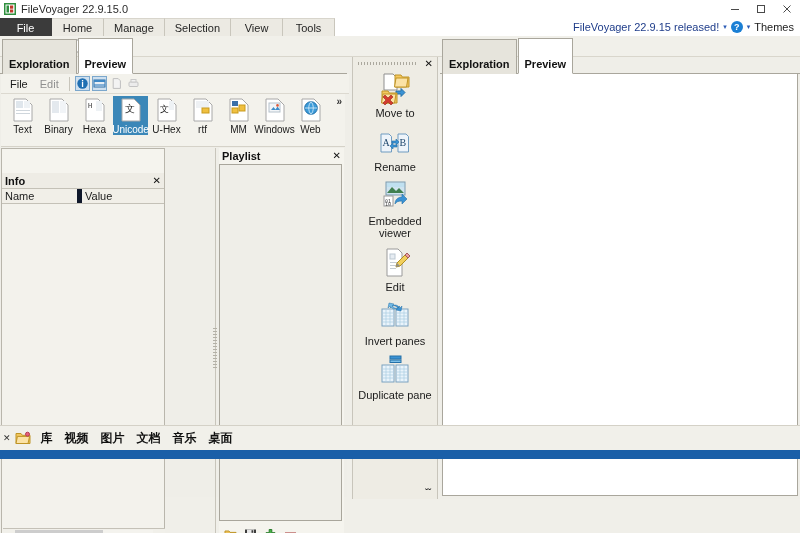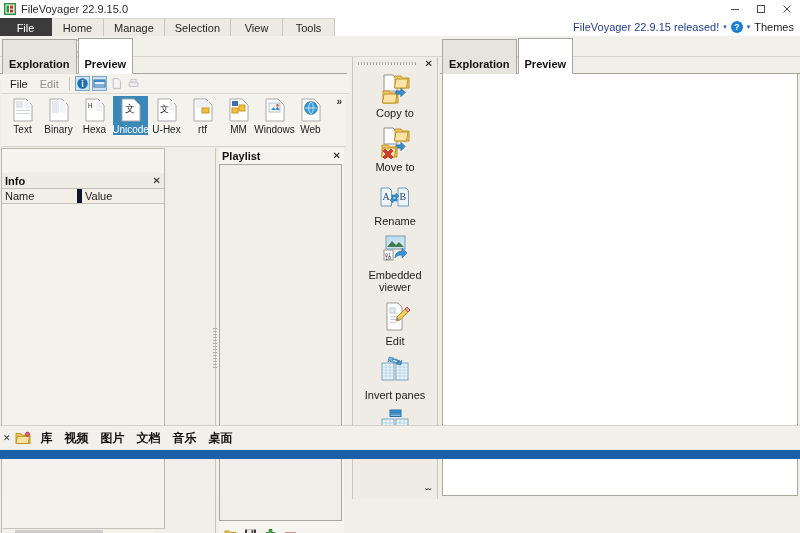--- a/index.html
+++ b/index.html
@@ -437,33 +437,20 @@
   </div>
 
   <div class="cmdpanel">
     <div class="cmd-top">
       <div class="cmd-dots"></div>
       <div class="cmd-x">✕</div>
     </div>
     <div class="cmd-list">
 
 
-      <div class="cmd">
-        <div class="cmd-ic">
-          <svg width="40" height="34" viewBox="0 0 40 34">
-            <path d="M9 3 h9 l4 4 V19 H9 Z" fill="#fff" stroke="#8f8f8f"></path>
-            <path d="M20 4 h6 l1.4 2 h6.6 V16 H20 Z" fill="#f5c85f" stroke="#bf9426"></path>
-            <path d="M21 7 h12 L31.5 16 H19.5 Z" fill="#fbe2a5" stroke="#bf9426"></path>
-            <path d="M8 19 h6 l1.4 2 h7.6 V31 H8 Z" fill="#f5c85f" stroke="#bf9426"></path>
-            <path d="M9 22 h13 L20.5 31 H7.5 Z" fill="#fbe2a5" stroke="#bf9426"></path>
-            <path d="M21 19 l5 0 0 -2.5 4 4 -4 4 0 -2.5 -5 0 Z" fill="#3a92d4" stroke="#2470a8"></path>
-          </svg>
-        </div>
-        <div class="cmd-lb">Copy to</div>
-      </div>
 
       <div class="cmd">
         <div class="cmd-ic">
           <svg width="40" height="34" viewBox="0 0 40 34">
             <path d="M9 2 h9 l4 4 V18 H9 Z" fill="#fff" stroke="#8f8f8f"></path>
             <path d="M20 3 h6 l1.4 2 h6.6 V15 H20 Z" fill="#f5c85f" stroke="#bf9426"></path>
             <path d="M21 6 h12 L31.5 15 H19.5 Z" fill="#fbe2a5" stroke="#bf9426"></path>
             <path d="M21 19 l5 0 0 -2.5 4 4 -4 4 0 -2.5 -5 0 Z" fill="#3a92d4" stroke="#2470a8"></path>
             <path d="M7 19 h6 l1.4 2 h7.6 V31 H7 Z" fill="#f5c85f" stroke="#bf9426"></path>
             <path d="M8 22 h13 L19.5 31 H6.5 Z" fill="#fbe2a5" stroke="#bf9426"></path>

